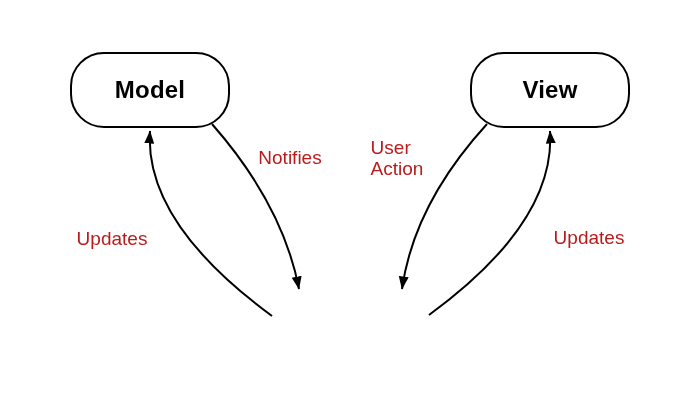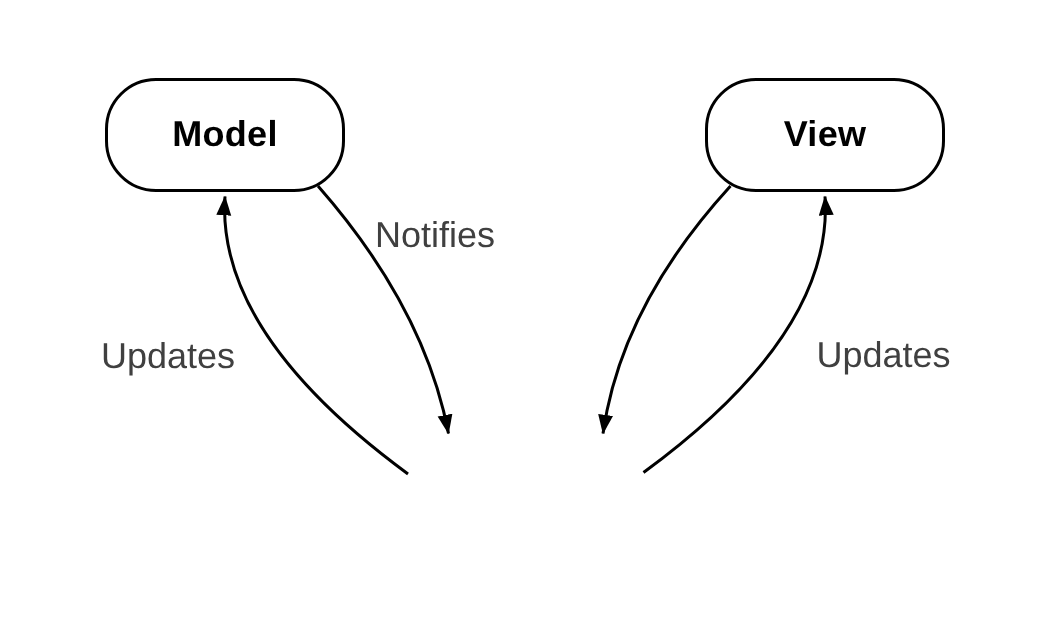--- a/index.html
+++ b/index.html
@@ -36,23 +36,23 @@
     font-weight: bold;
     color: #000000;
     letter-spacing: 0.2px;
   }
   .node-model      { left: 70px;  top: 52px;  width: 160px; height: 76px; }
   .node-view       { left: 470px; top: 52px;  width: 160px; height: 76px; }
   .node-controller { left: 272px; top: 292px; width: 156px; height: 78px; }
   .edge-label {
     position: absolute;
     transform: translate(-50%, -50%);
-    font-size: 24px;
+    font-size: 19px;
     line-height: 21px;
-    color: #404040;
+    color: #b91c1c;
     white-space: pre-line;
     text-align: left;
     background: transparent;
   }
   .lbl-notifies      { left: 290px; top: 157px; }
   .lbl-user-action   { left: 397px; top: 158px; }
   .lbl-updates-model { left: 112px; top: 238px; }
   .lbl-updates-view  { left: 589px; top: 237px; }
 </style>
 </head>
@@ -76,18 +76,20 @@
     <span>Model</span>
   </div>
 
   <div class="node node-view">
     <span>View</span>
   </div>
 
 
   <div class="edge-label lbl-notifies">Notifies</div>
 
+  <div class="edge-label lbl-user-action">User
+Action</div>
 
   <div class="edge-label lbl-updates-model">Updates</div>
 
   <div class="edge-label lbl-updates-view">Updates</div>
 
 </div>
 
 </body></html>

